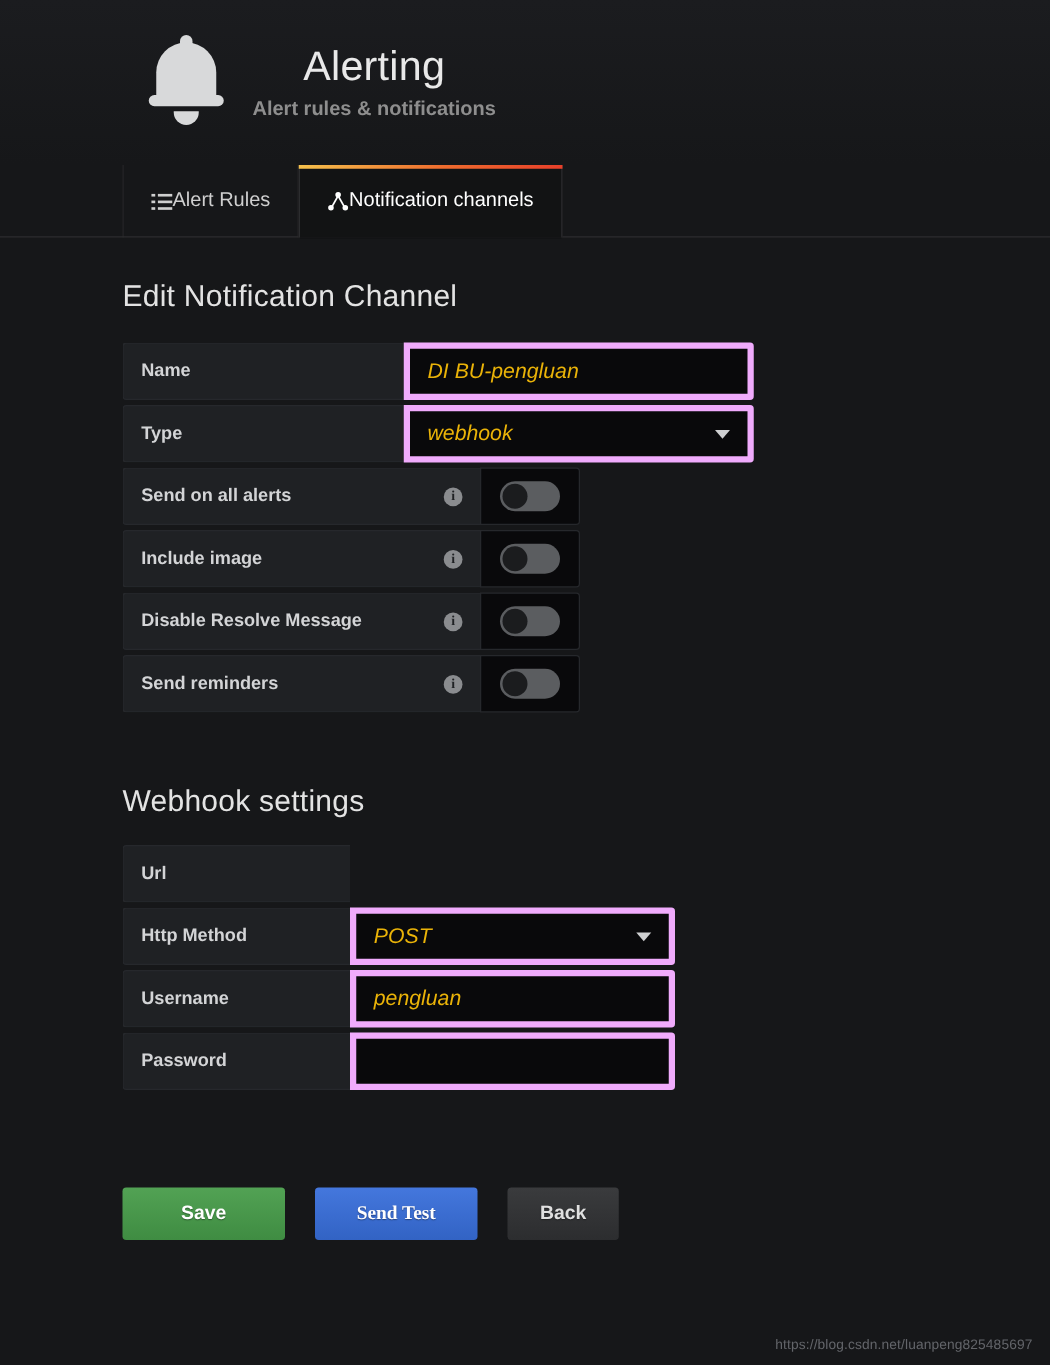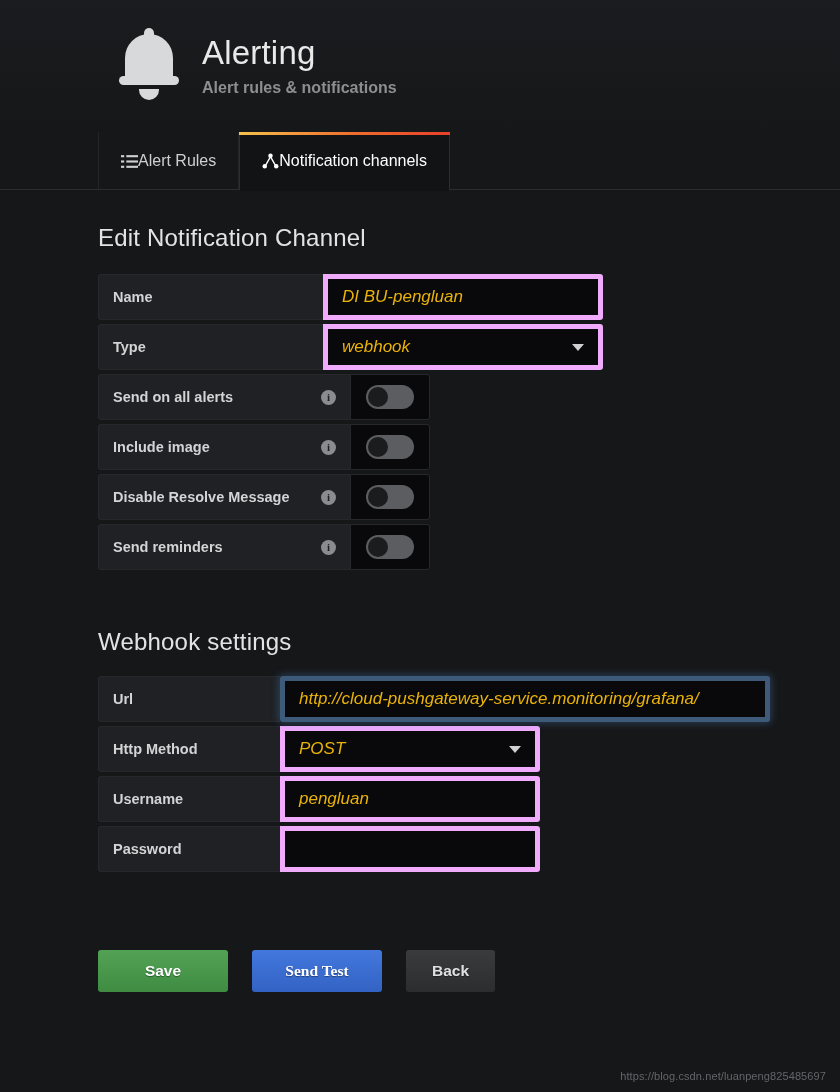--- a/index.html
+++ b/index.html
@@ -71,20 +71,21 @@
     background: #d8d9da;
     border-radius: 0 0 11px 11px;
   }
   .header-text { display: flex; flex-direction: column; justify-content: center; }
   .header-title {
     font-size: 33px;
     color: #e9e9e9;
     font-weight: 400;
     line-height: 38px;
     letter-spacing: .2px;
+    text-align: center;
   }
   .header-sub {
     font-size: 16px;
     color: #8e8e8e;
     margin-top: 6px;
     line-height: 20px;
     font-weight: bold;
   }
 
   
@@ -167,21 +168,21 @@
     align-items: center;
     padding: 0 14px;
     font-size: 14.5px;
     font-weight: bold;
     color: #d3d4d6;
     white-space: nowrap;
   }
   .fr-label.w-label { width: 225px; }
   .fr-label.w-label-wh { width: 182px; }
   .fr-label.w-toggle-label {
-    width: 252px;
+    width: 286px;
     justify-content: space-between;
     border-right: none;
   }
 
   .fr-input {
     background: #09090b;
     border: 5px solid #f0abfc;
     border-radius: 0 3px 3px 0;
     display: flex;
     align-items: center;
@@ -391,21 +392,20 @@
         <div class="switch">
           <div class="knob"></div>
         </div>
       </div>
     </div>
 
     <div class="section-title webhook">Webhook settings</div>
 
     <div class="form-row">
       <div class="fr-label w-label-wh">Url</div>
-      <div class="fr-input w-url">http://cloud-pushgateway-service.monitoring/grafana/</div>
     </div>
 
     <div class="form-row">
       <div class="fr-label w-label-wh">Http Method</div>
       <div class="fr-input w-val-wh select">
         <span>POST</span>
         <span class="caret"></span>
       </div>
     </div>
 

